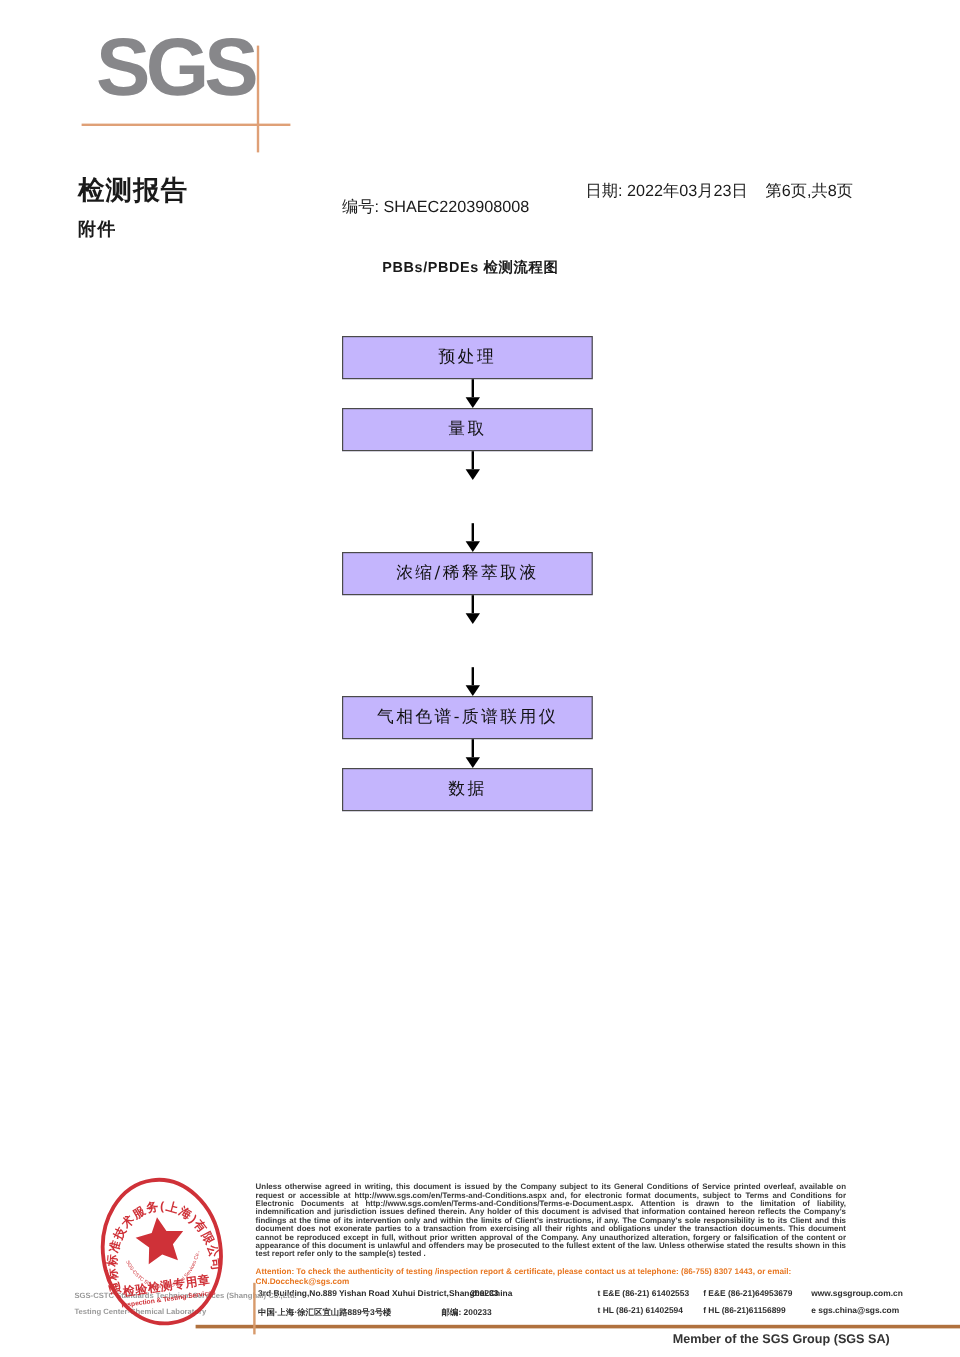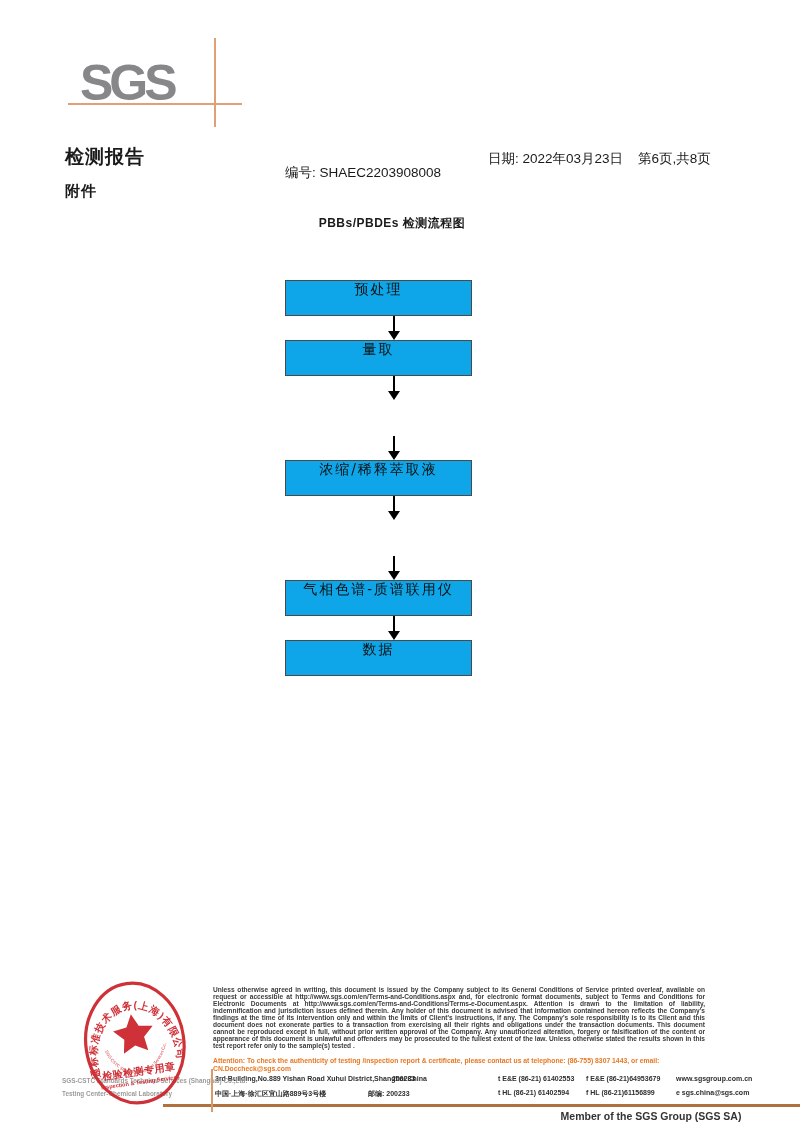--- a/index.html
+++ b/index.html
@@ -5,42 +5,42 @@
   html,body { margin:0; padding:0; background:#e8e8e8; }
   .page {
     position:relative; width:800px; height:1131px; margin:0 auto;
     background:#ffffff; overflow:hidden;
     font-family:"Liberation Sans", sans-serif; color:#1a1a1a;
   }
 
   
   .logo-text {
     position:absolute; left:80px; top:22px;
-    font-size:50px; font-weight:bold; line-height:1;
-    color:#87878a; letter-spacing:-4px;margin-top:36px;
+    font-size:68px; font-weight:bold; line-height:1;
+    color:#87878a; letter-spacing:-4px;
   }
   .logo-hline { position:absolute; left:68px; top:103px; width:174px; height:2px; background:#dfa077; }
   .logo-vline { position:absolute; left:214px; top:38px; width:2px; height:89px; background:#dfa077; }
 
   
-  .hdr-title  { position:absolute; left:65px;  top:144px; font-size:19px; font-weight:bold; letter-spacing:1px; }
+  .hdr-title  { position:absolute; left:65px;  top:144px; font-size:22px; font-weight:bold; letter-spacing:1px; }
   .hdr-no     { position:absolute; left:285px; top:164px; font-size:13.5px; }
   .hdr-date   { position:absolute; left:488px; top:150px; font-size:13.5px; }
   .hdr-page   { position:absolute; left:638px; top:150px; font-size:13.5px; }
   .attachment { position:absolute; left:65px;  top:182px; font-size:15px; font-weight:bold; letter-spacing:1px;text-align:center; }
 
   
   .flow-title {
     position:absolute; left:0; top:215px; width:784px; text-align:center;
     font-size:12px; font-weight:bold; letter-spacing:0.5px;
   }
   .fbox {
-    position:absolute; left:285px; width:187px; height:36px;
-    border:1px solid #4a4a4a; box-sizing:border-box; background:#0ea5e9;
-    display:flex; justify-content:center;
+    position:absolute; left:285px; width:209px; height:36px;
+    border:1px solid #4a4a4a; box-sizing:border-box; background:#c4b5fd;
+    display:flex; align-items:center; justify-content:center;
     font-family:"DejaVu Serif","Liberation Serif",serif;
     font-size:14px; letter-spacing:2px; color:#111;
   }
   .arrow { position:absolute; left:387px; width:13px; }
   .arrow .stem { width:2px; height:15px; background:#000; margin:0 auto; }
   .arrow .head {
     width:0; height:0; margin:0 auto;
     border-left:6px solid transparent; border-right:6px solid transparent;
     border-top:9px solid #000;
   }

